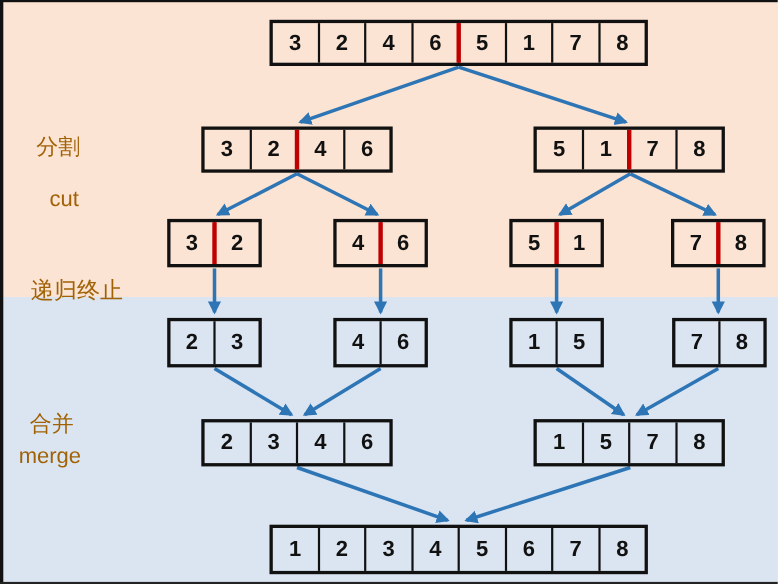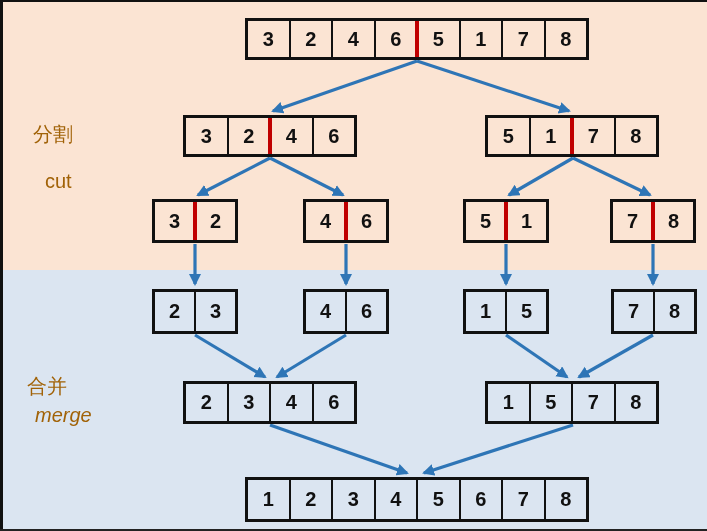--- a/index.html
+++ b/index.html
@@ -41,22 +41,23 @@
 </head>
 <body>
 
 <div style="position:absolute;inset:0;">
 
   <div class="band band-cut"></div>
   <div class="band band-merge"></div>
 
   <div class="side-label" style="left:33px;top:122px;">分割</div>
   <div class="side-label" style="left:45px;top:151px;margin-top:18px;">cut</div>
+  <div class="side-label" style="left:28px;top:252px;font-size:21px;">递归终止</div>
   <div class="side-label" style="left:27px;top:374px;">合并</div>
-  <div class="side-label" style="left:35px;top:403px;font-style:italic;">merge</div>
+  <div class="side-label" style="left:17px;top:403px;">merge</div>
 
   <svg id="arrow-svg" width="707" height="531" viewBox="0 0 707 531">
     <defs>
       <marker id="arrowhead" markerUnits="userSpaceOnUse" markerWidth="14" markerHeight="13" refX="10" refY="6" orient="auto">
         <path d="M0,0 L12,6 L0,12 Z"></path>
       </marker>
     </defs>
   <line x1="417" y1="61" x2="273" y2="111" class="arrow-line" marker-end="url(#arrowhead)"></line>
       <line x1="417" y1="61" x2="569" y2="111" class="arrow-line" marker-end="url(#arrowhead)"></line>
       <line x1="270" y1="158" x2="198" y2="195" class="arrow-line" marker-end="url(#arrowhead)"></line>

